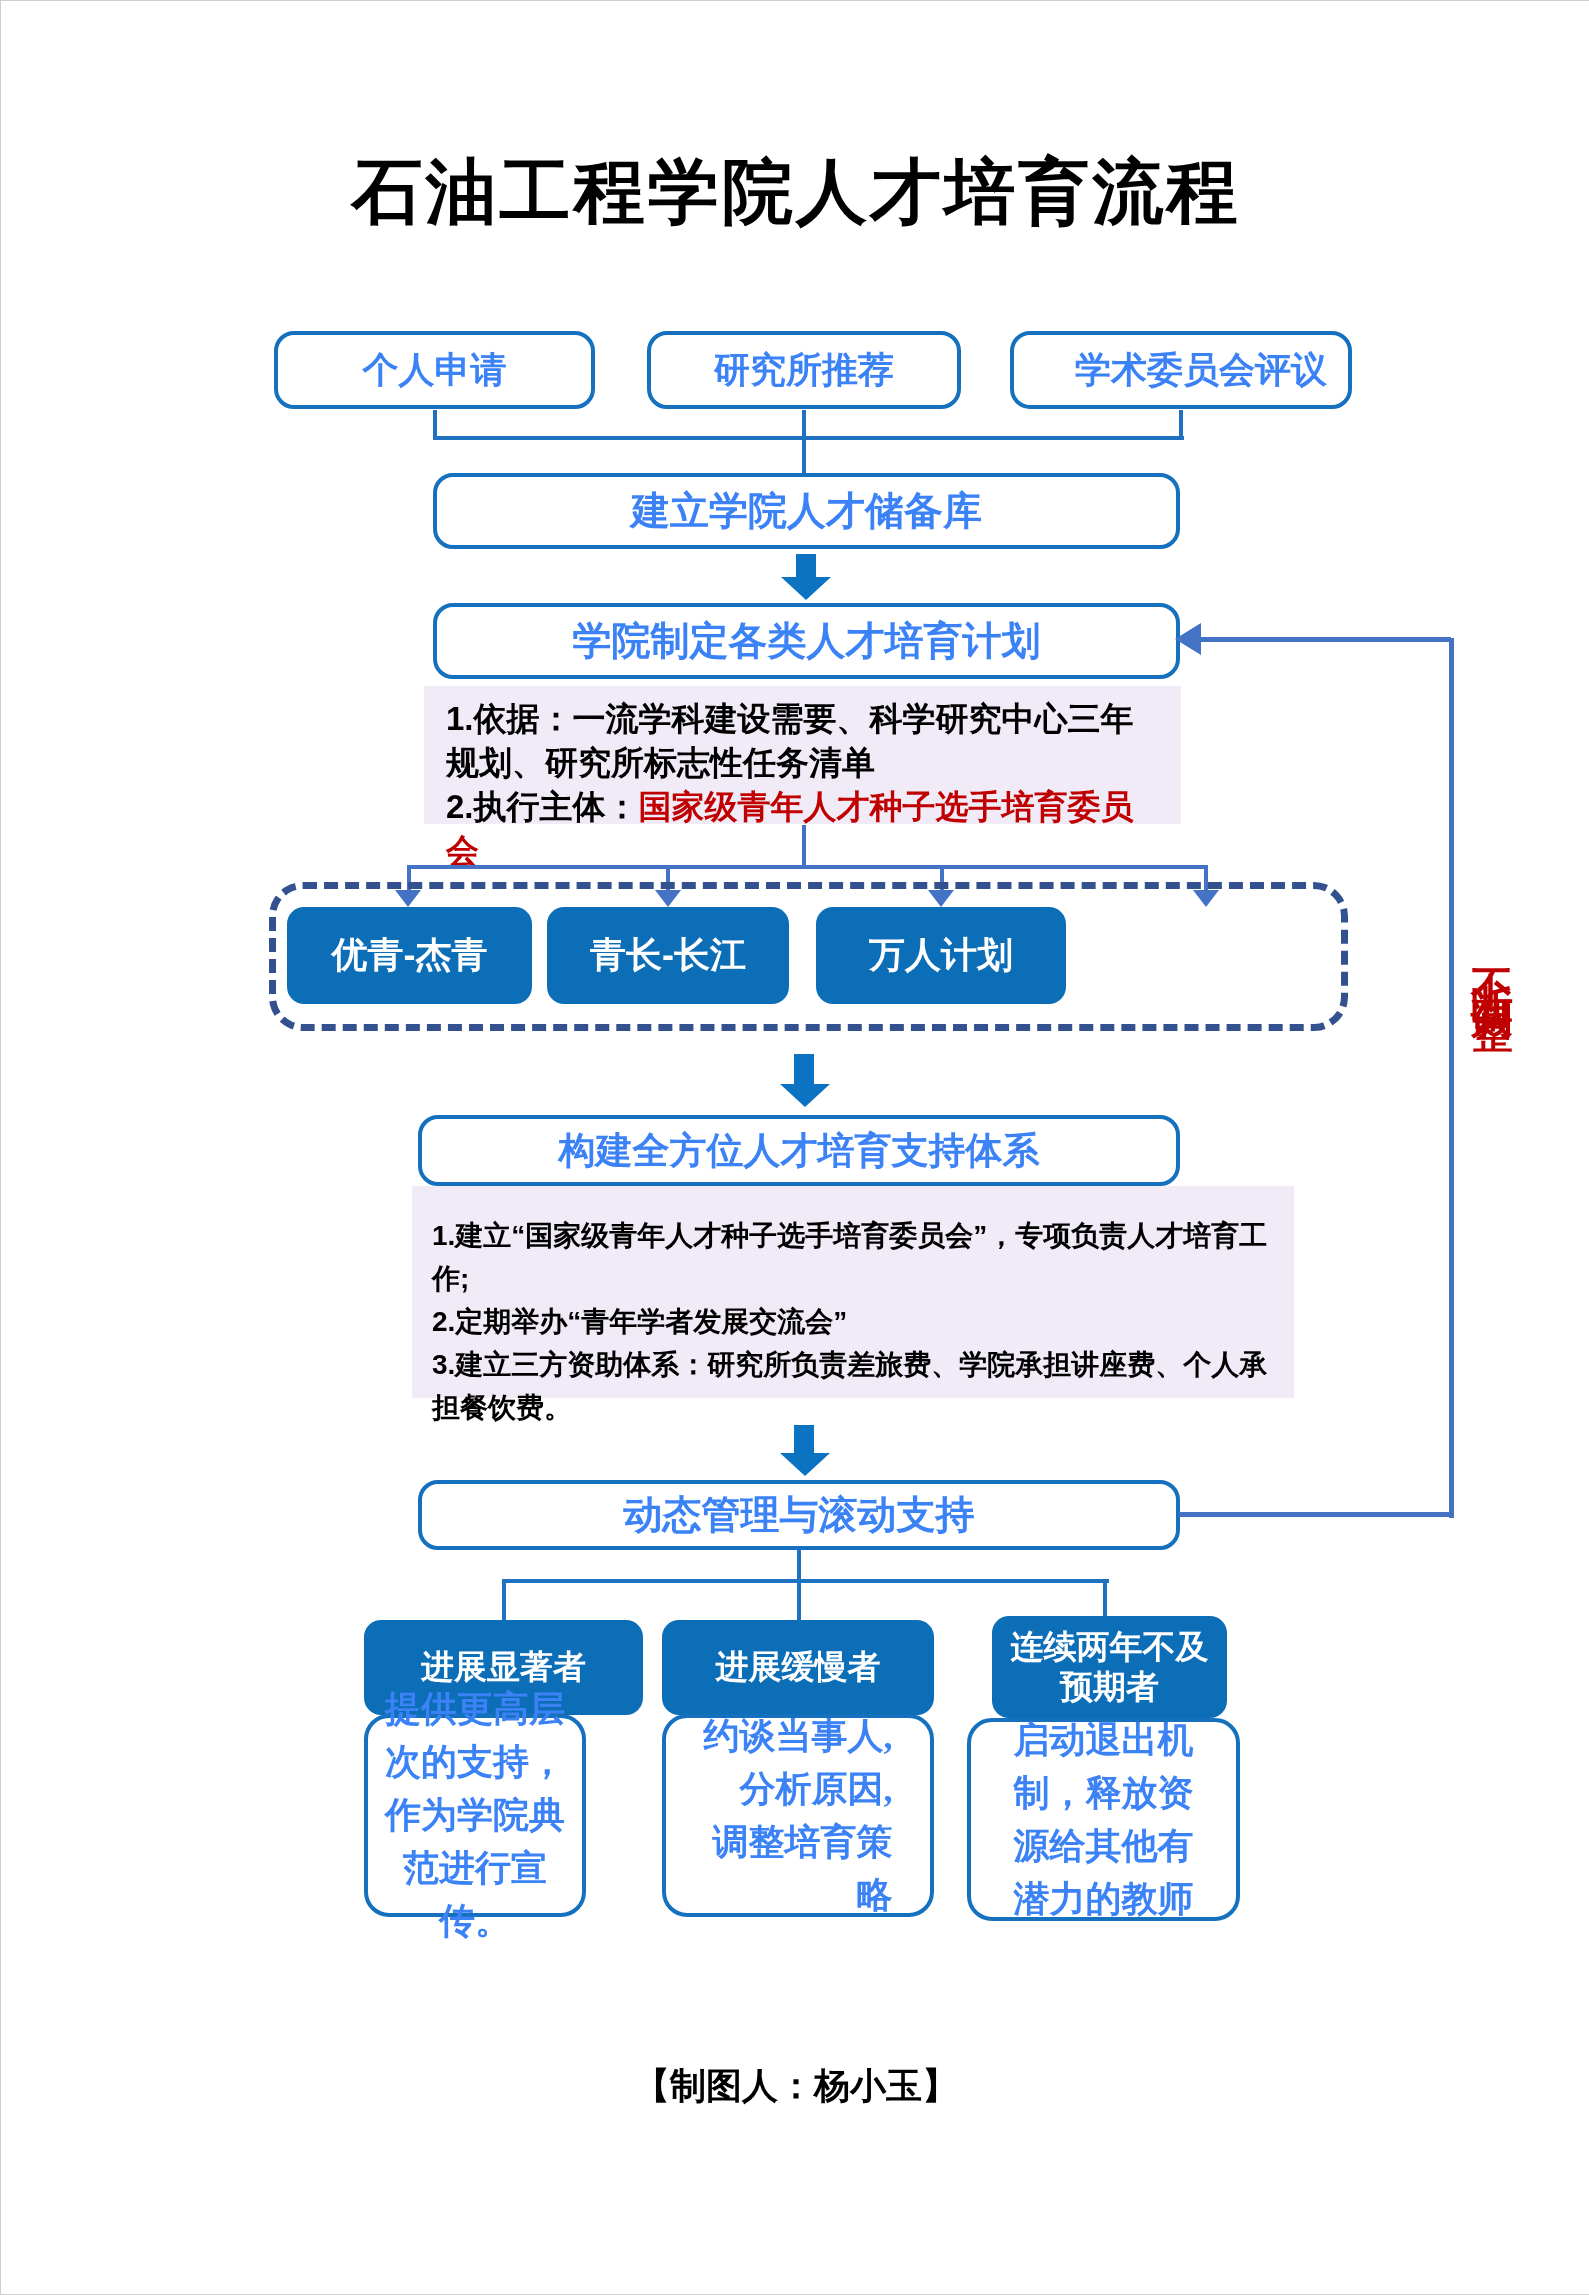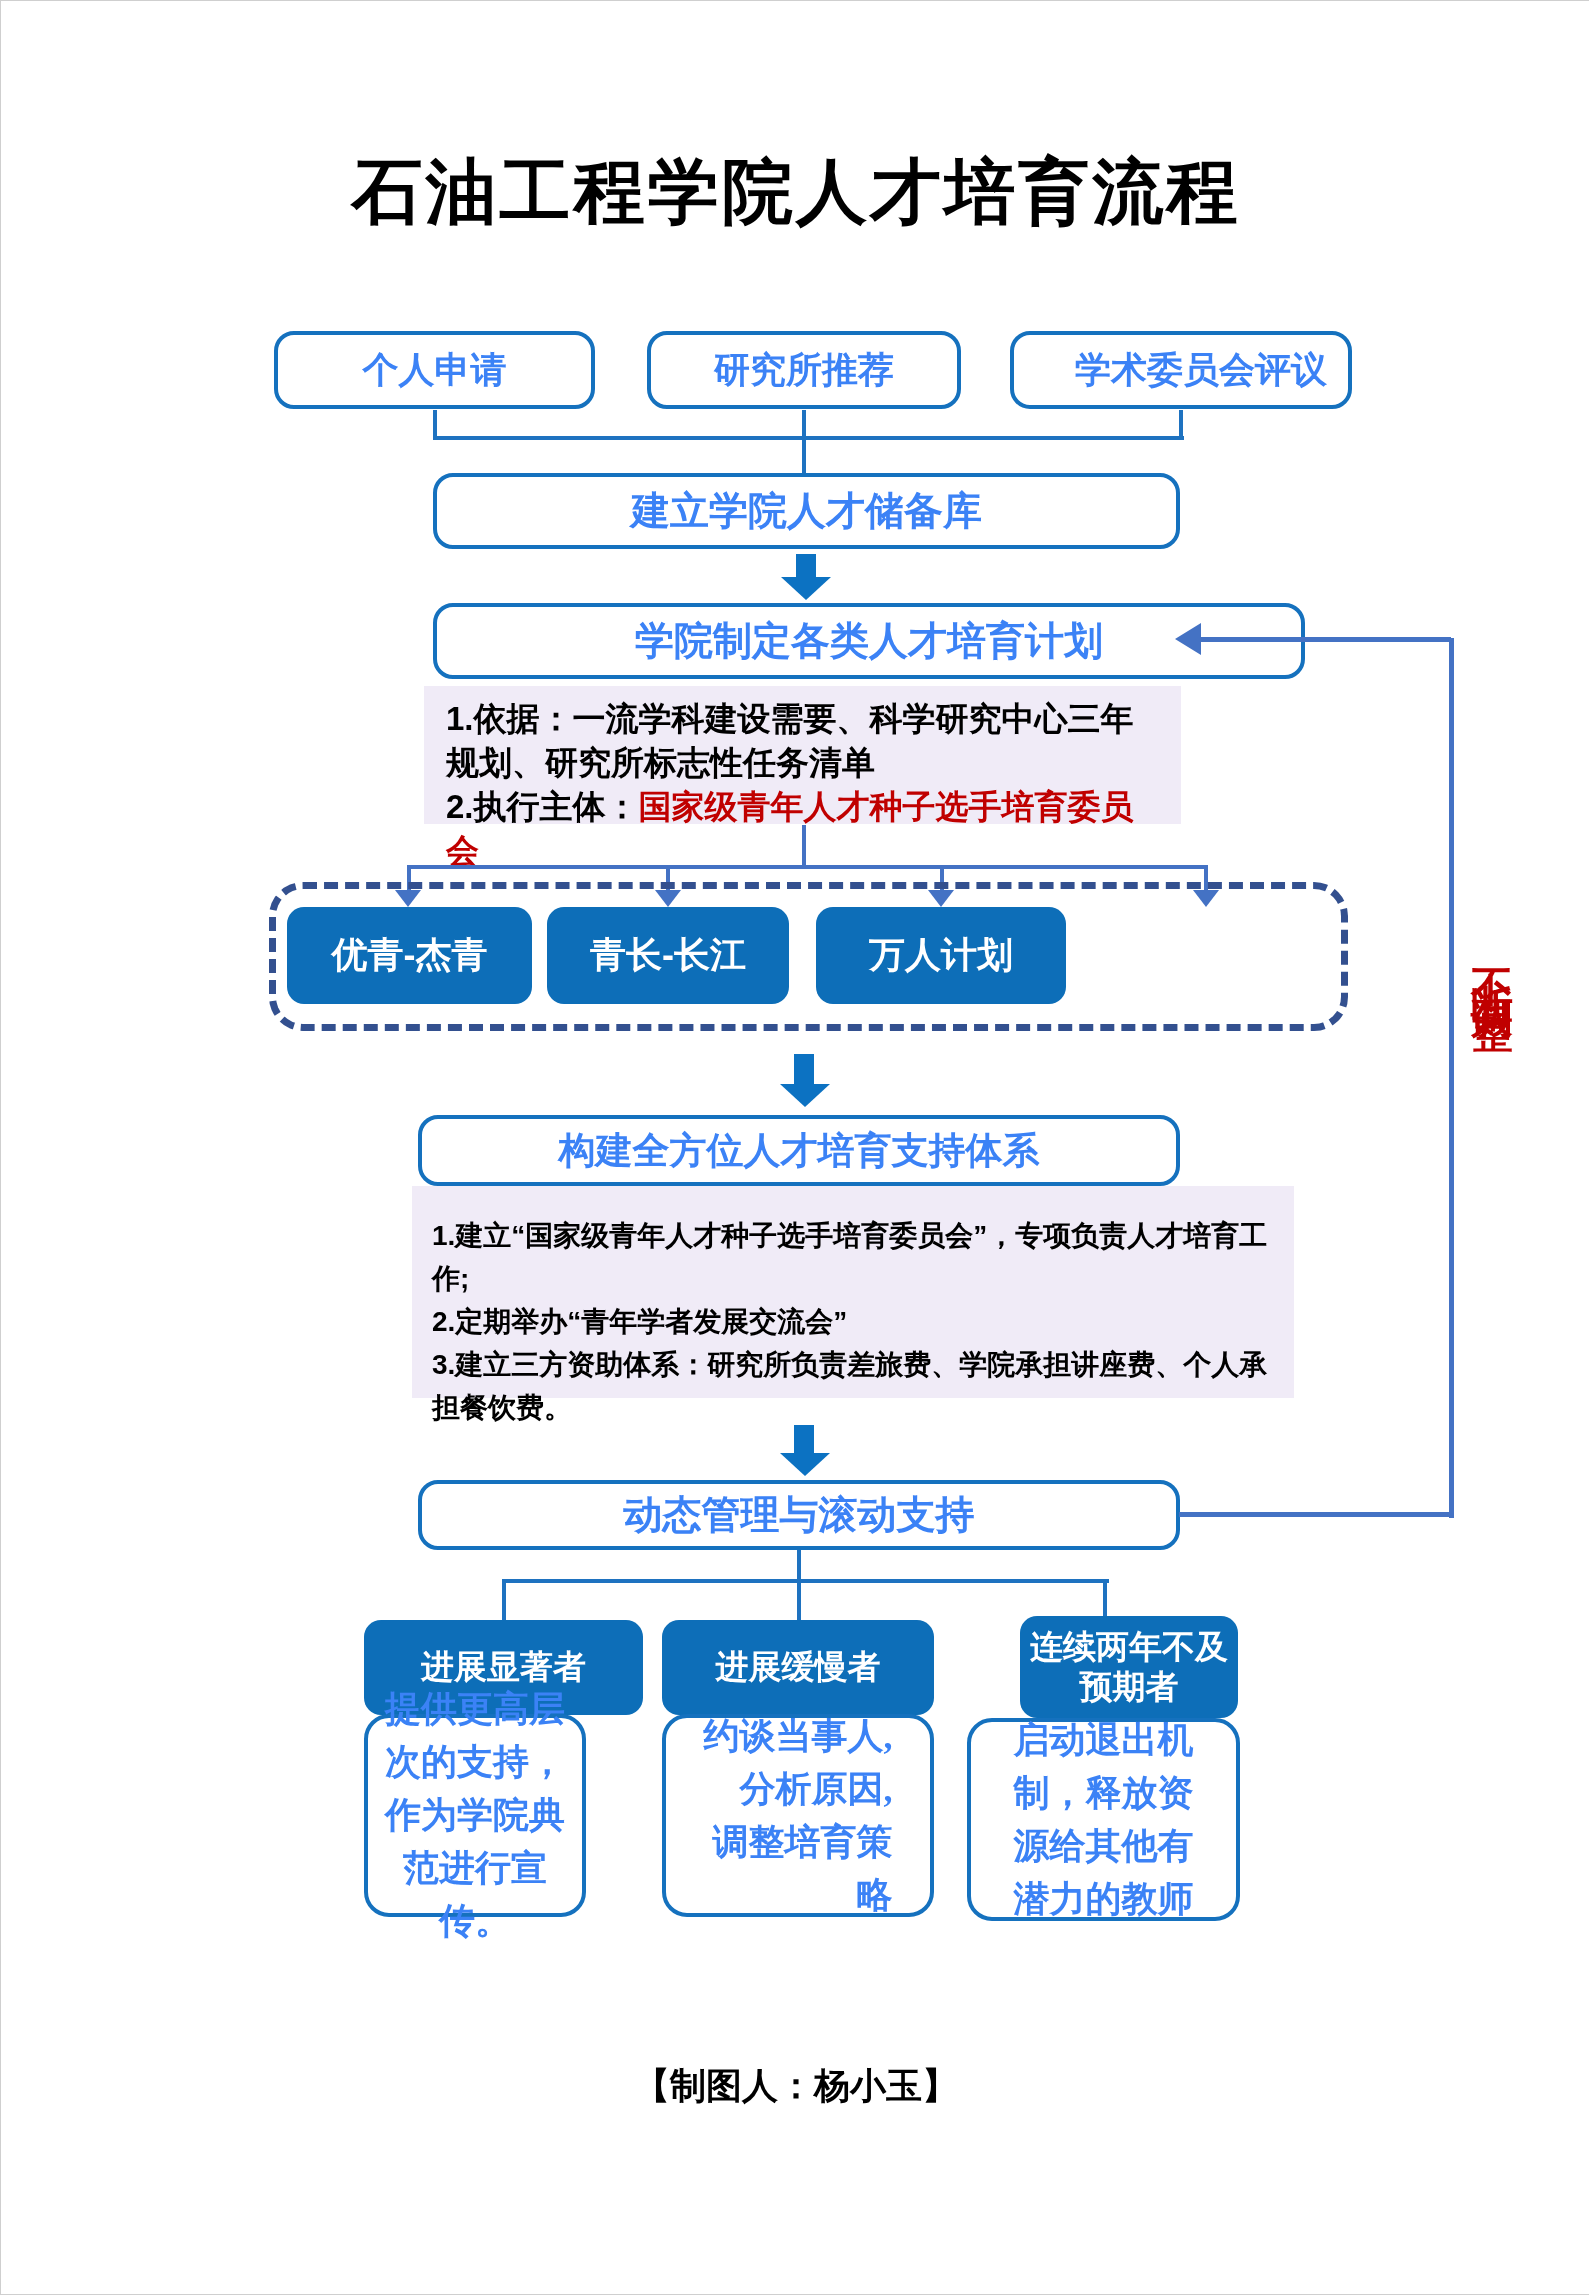--- a/index.html
+++ b/index.html
@@ -73,21 +73,21 @@
   <div class="abs line" style="left:432px;top:435px;width:751px;height:3.9px;"></div>
   <div class="abs line" style="left:801px;top:409px;width:3.9px;height:64px;"></div>
 
   <div class="abs box-outline" style="left:432px;top:472px;width:747px;height:76px;font-size:39px;">
     <span>建立学院人才储备库</span>
   </div>
 
   <div class="abs thick-shaft" style="left:795px;top:553px;width:20px;height:25px;"></div>
   <div class="abs thick-head" style="left:780px;top:576px;"></div>
 
-  <div class="abs box-outline" style="left:432px;top:602px;width:872px;height:76px;font-size:39px;">
+  <div class="abs box-outline" style="left:432px;top:602px;width:747px;height:76px;font-size:39px;">
     <span>学院制定各类人才培育计划</span>
   </div>
 
   <div class="abs purple-block" style="left:423px;top:685px;width:757px;height:138px;padding:11px 22px;font-size:33px;line-height:44px;">
     <div>1.依据：一流学科建设需要、科学研究中心三年规划、研究所标志性任务清单</div>
     <div>
       <span>2.执行主体：</span><span class="red">国家级青年人才种子选手培育委员会</span>
     </div>
   </div>
 
@@ -145,21 +145,21 @@
   <div class="abs line" style="left:501px;top:1578px;width:3.9px;height:42px;"></div>
   <div class="abs line" style="left:796px;top:1578px;width:3.9px;height:42px;"></div>
   <div class="abs line" style="left:1102px;top:1578px;width:3.9px;height:42px;"></div>
 
   <div class="abs blue-pill" style="left:363px;top:1619px;width:279px;height:95px;font-size:33px;">
     <span class="preline">进展显著者</span>
   </div>
   <div class="abs blue-pill" style="left:661px;top:1619px;width:272px;height:95px;font-size:33px;">
     <span class="preline">进展缓慢者</span>
   </div>
-  <div class="abs blue-pill" style="left:1019px;top:1615px;width:218px;height:102px;font-size:33px;line-height:40px;">
+  <div class="abs blue-pill" style="left:991px;top:1615px;width:235px;height:102px;font-size:33px;line-height:40px;">
     <span class="preline">连续两年不及
 预期者</span>
   </div>
 
   <div class="abs box-outline preline" style="left:363px;top:1713px;width:222px;height:203px;font-size:36px;line-height:53px;border-radius:25px;">
     <span class="preline">提供更高层
 次的支持，
 作为学院典
 范进行宣传。</span>
   </div>

